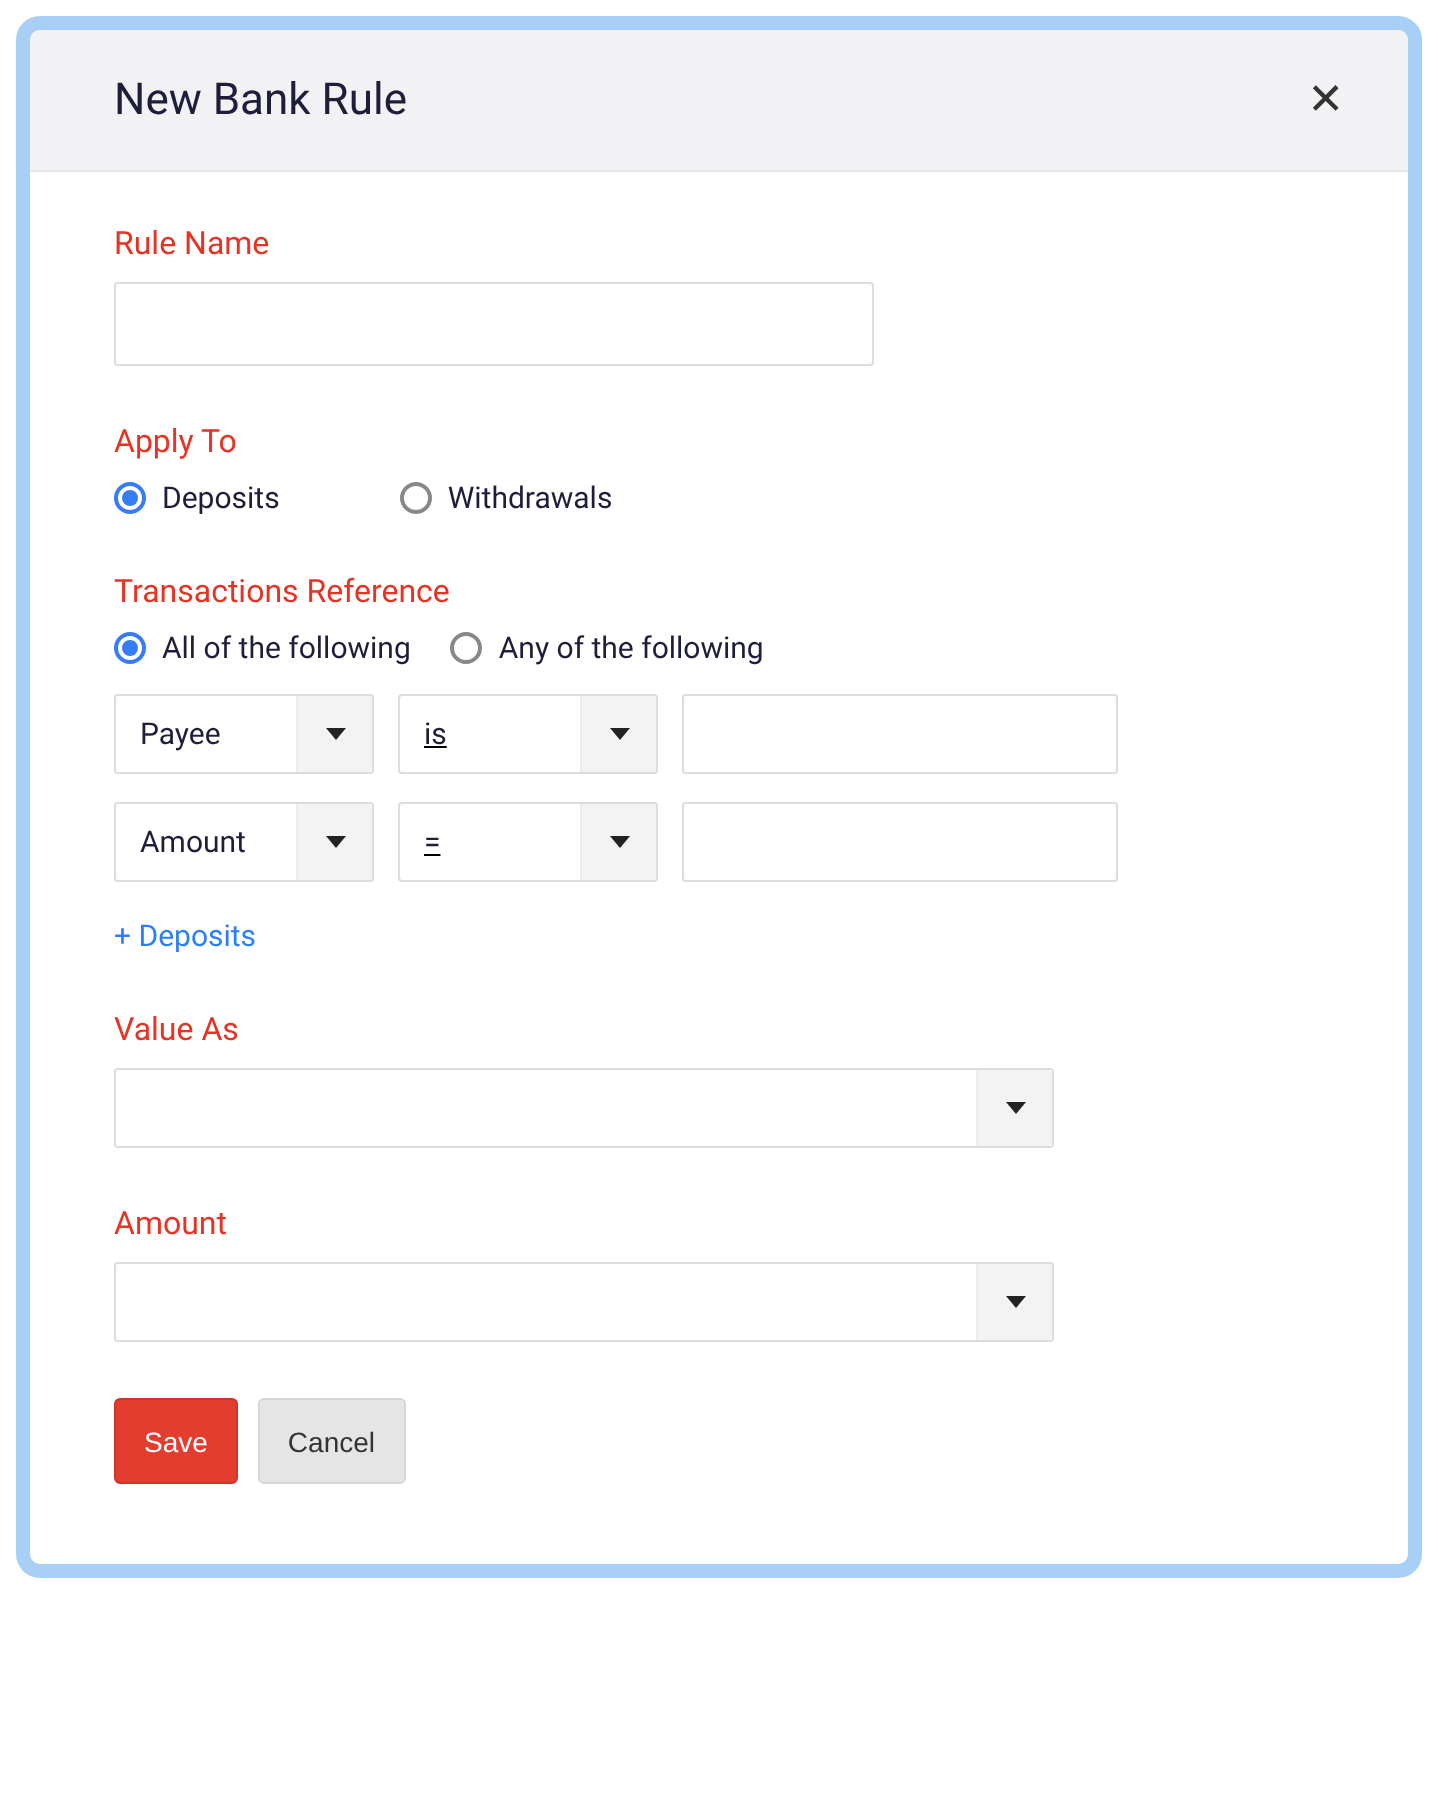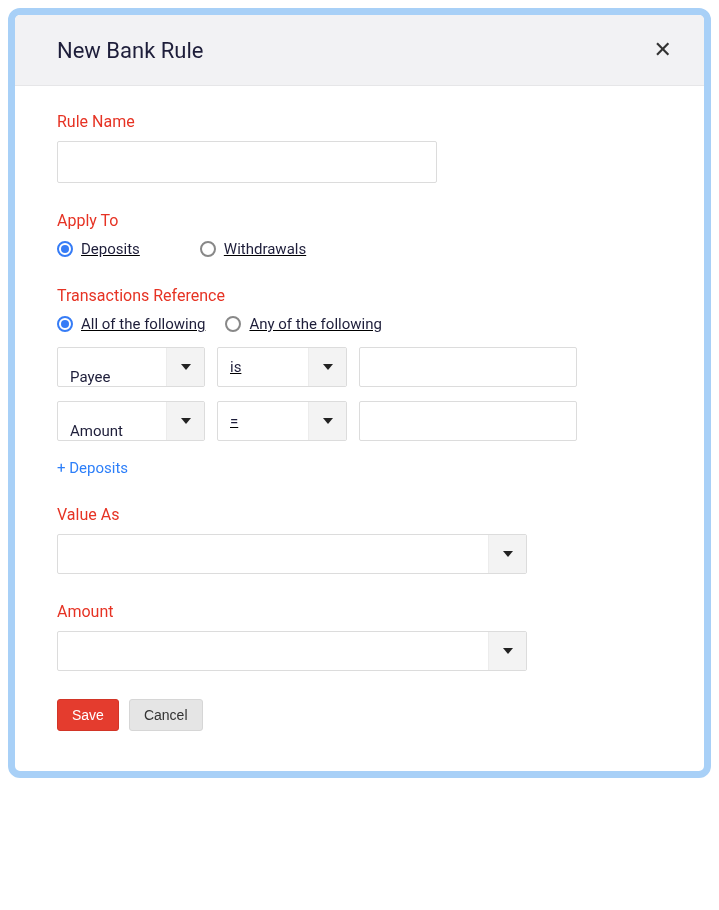--- a/index.html
+++ b/index.html
@@ -52,21 +52,20 @@
       border: 1px solid #dcdcdc;
       border-radius: 2px;
       font-size: 15px;
       padding: 0 10px;
     }
     .section { margin-bottom: 28px; }
     .radio-row {
       display: flex;
       gap: 60px;
       margin-bottom: 0;
-      text-decoration: underline;
     }
     .radio-row.tighter { gap: 20px; text-align: right; }
     .radio-opt {
       display: flex;
       align-items: center;
       gap: 8px;
       cursor: pointer;
     }
     .radio-circle {
       width: 16px;
@@ -120,21 +119,21 @@
       align-items: center;
       justify-content: center;
       border-left: 1px solid #ececec;
     }
     .caret-icon {
       width: 0; height: 0;
       border-left: 5px solid transparent;
       border-right: 5px solid transparent;
       border-top: 6px solid #222;
     }
-    .field-select { width: 148px; align-items: flex-end; }
+    .field-select { width: 130px; }
     .op-select { width: 130px; text-decoration: underline; }
     .val-input {
       width: 218px;
       height: 40px;
       border: 1px solid #dcdcdc;
       border-radius: 2px;
       font-size: 15px;
       padding: 0 10px;
     }
     .add-link {
@@ -146,21 +145,21 @@
     }
     .wide-select {
       width: 470px;
     }
     .btn-row {
       display: flex;
       gap: 10px;
       margin-top: 10px;
     }
     .btn {
-      height: 32px;
+      height: 43px;
       padding: 0 14px;
       font-size: 14px;
       border-radius: 3px;
       cursor: pointer;
       border: 1px solid transparent;
     }
     .btn-primary {
       background: #e43c2e;
       color: #fff;
       border-color: #d23527;

